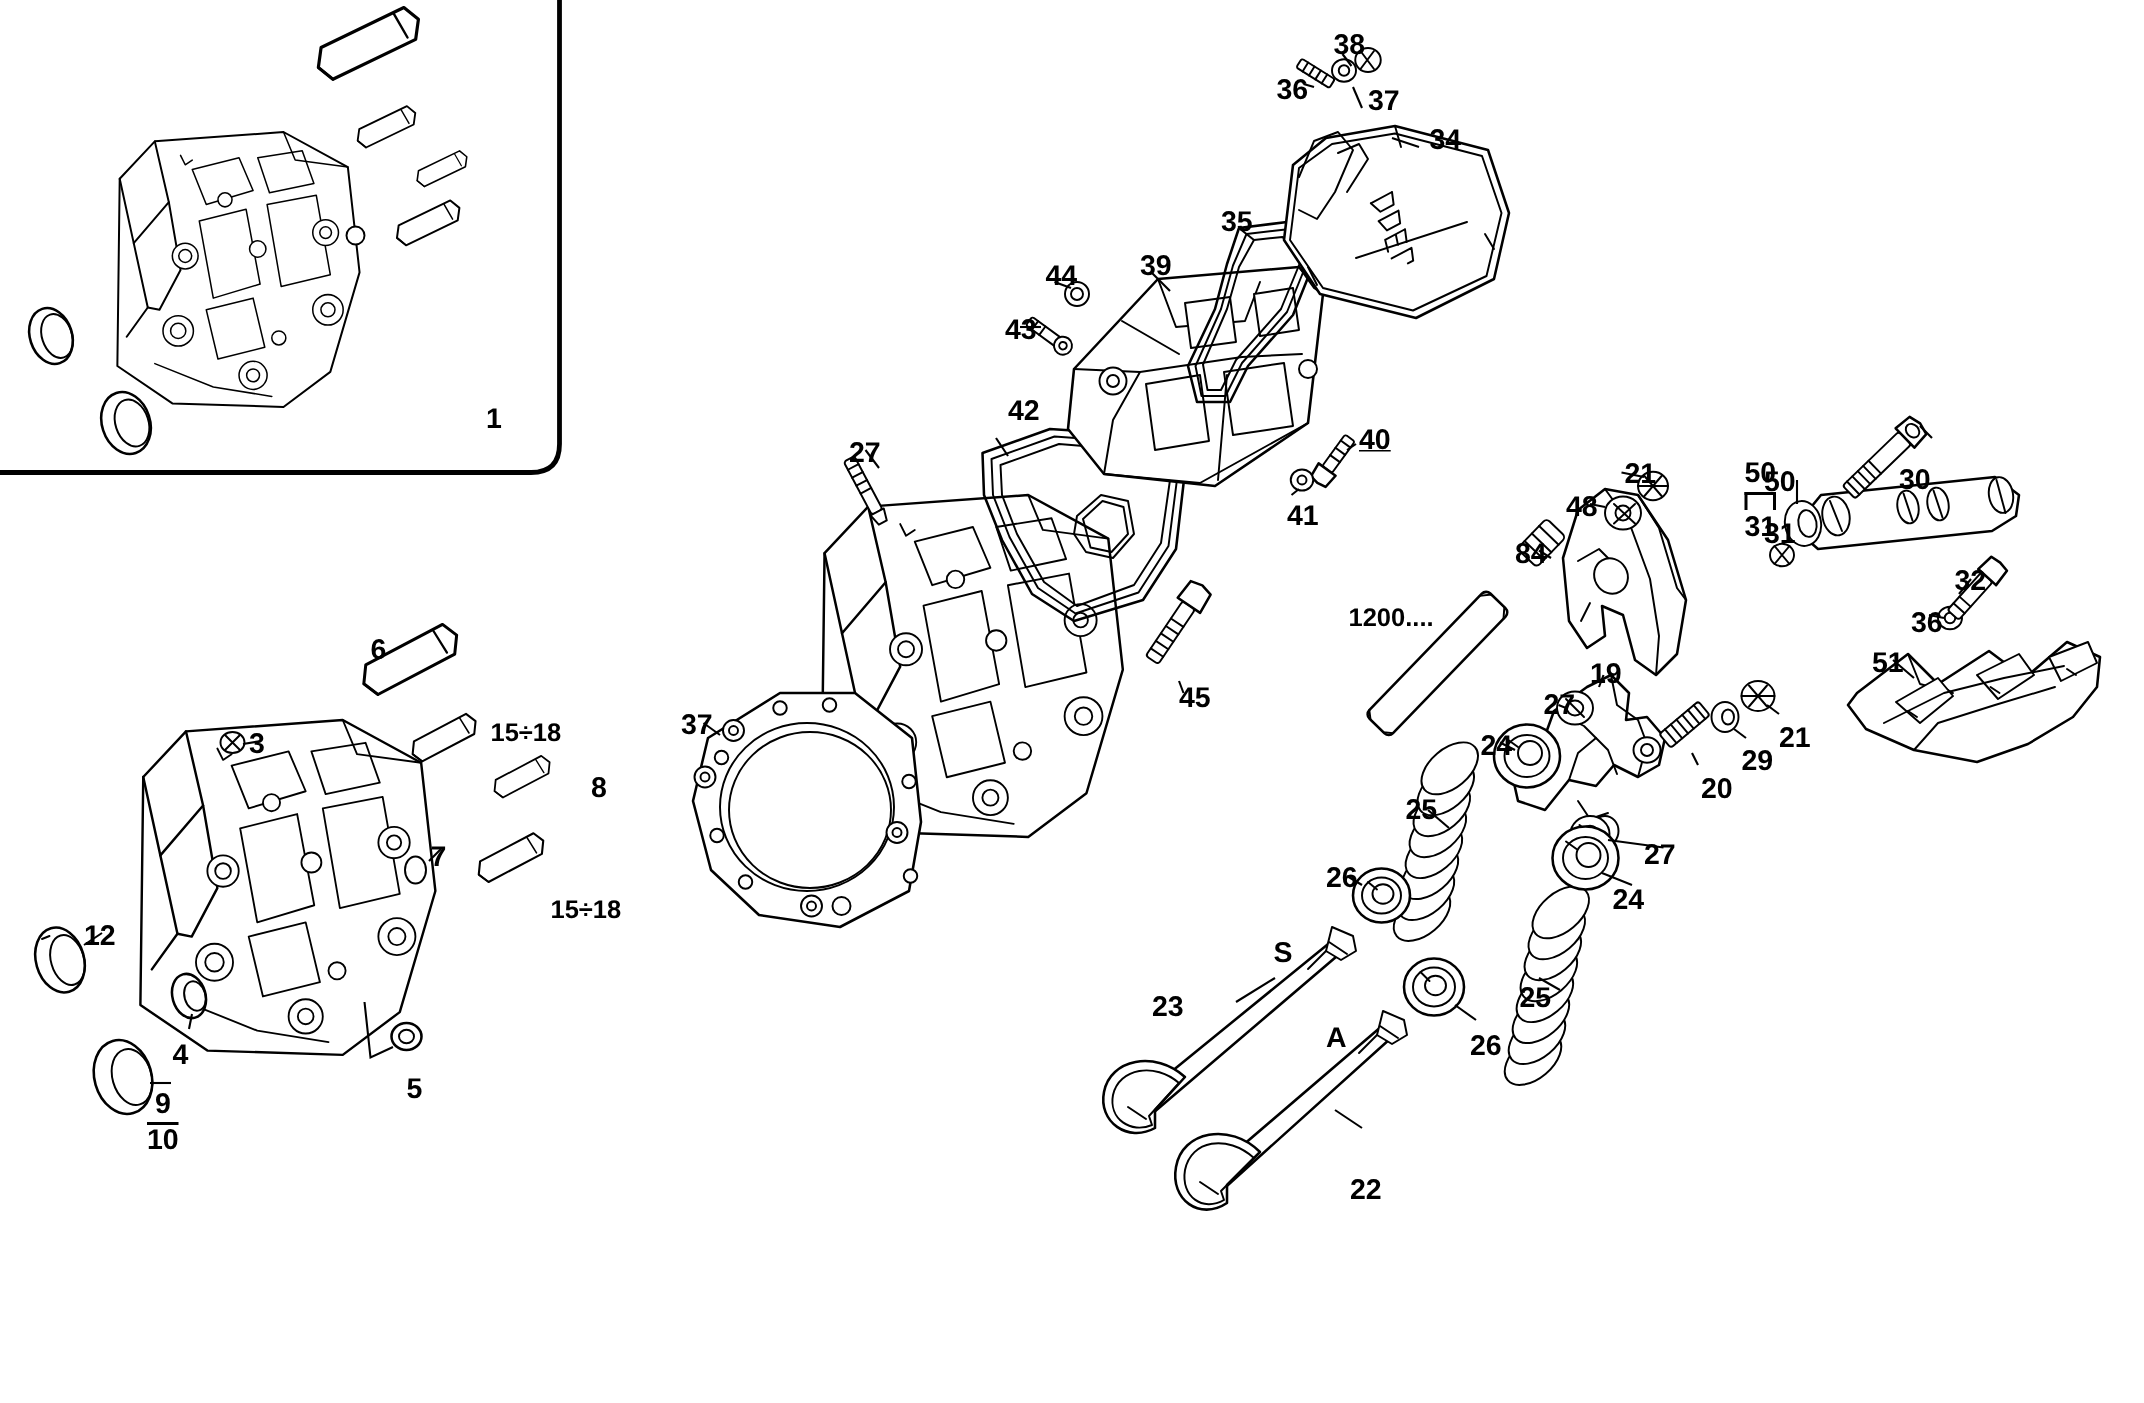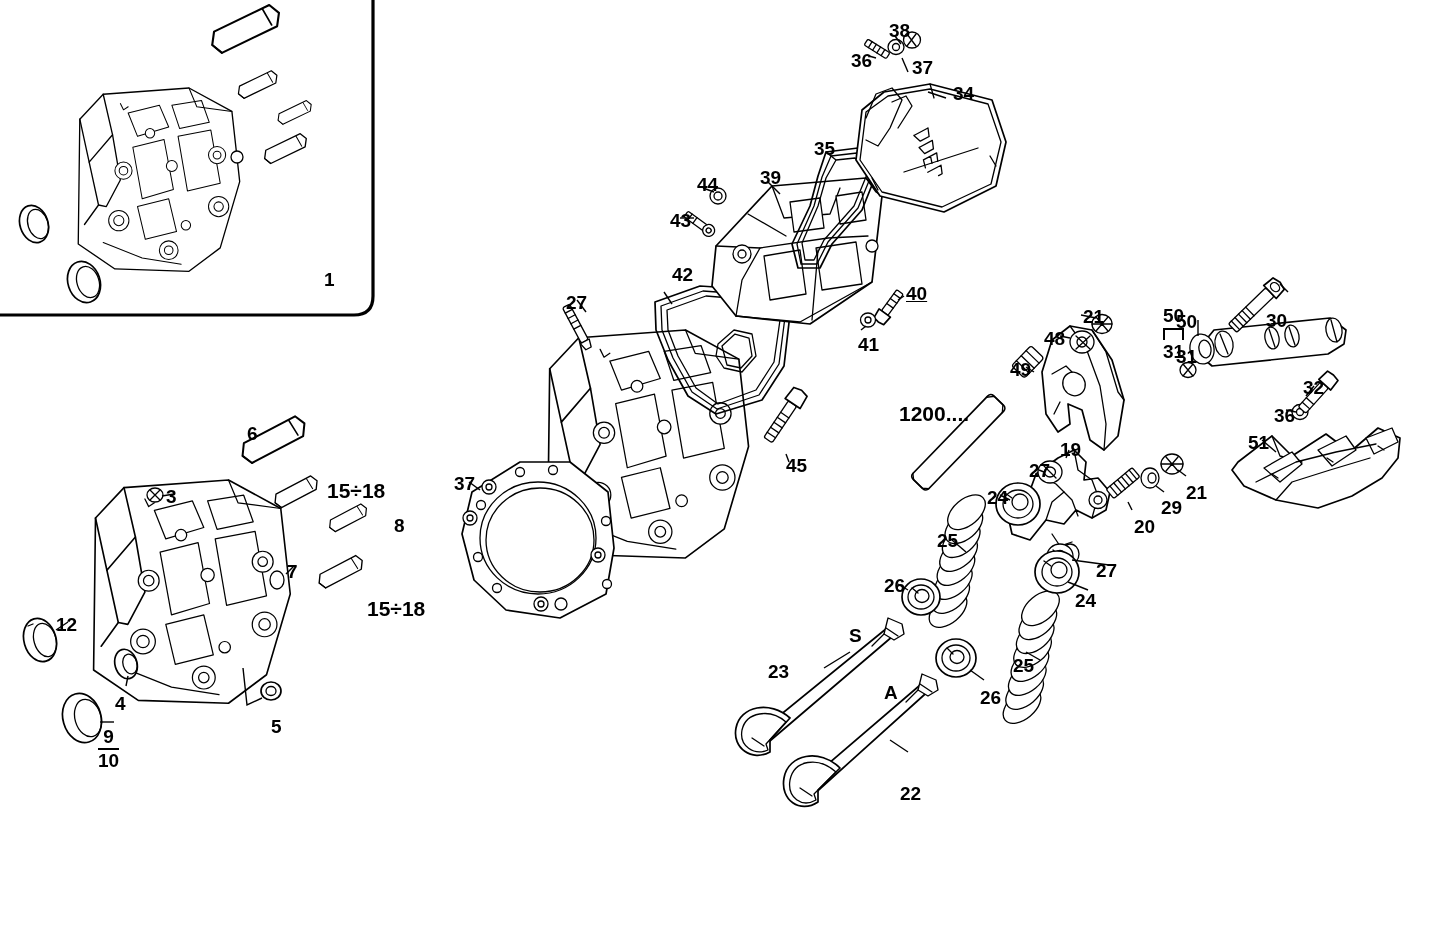--- a/index.html
+++ b/index.html
@@ -27,21 +27,21 @@
   .lbl {
     position: absolute;
     font-family: "Liberation Sans", sans-serif;
     font-weight: bold;
     font-size: 19px;
     line-height: 1;
     color: #000000;
     white-space: nowrap;
     user-select: none;
   }
-  .lbl.sm { font-size: 21px; }
+  .lbl.sm { font-size: 17px; }
   
   .frac {
     position: absolute;
     font-family: "Liberation Sans", sans-serif;
     font-weight: bold;
     font-size: 19px;
     line-height: 1.05;
     color: #000;
     text-align: center;
     user-select: none;
@@ -573,21 +573,21 @@
       <div class="lbl" style="left: 760px; top: 168px;">39</div>
       <div class="lbl" style="left: 906px; top: 284px; text-decoration: underline;">40</div>
       <div class="lbl" style="left: 858px; top: 335px; text-align: right;">41</div>
       <div class="lbl" style="left: 651px; top: 265px; margin-left: 21px;">42</div>
       <div class="lbl" style="left: 670px; top: 211px;">43</div>
       <div class="lbl" style="left: 697px; top: 175px;">44</div>
       <div class="lbl" style="left: 786px; top: 456px;">45</div>
       <div class="lbl" style="left: 454px; top: 474px;">37</div>
       <div class="lbl" style="left: 566px; top: 293px;">27</div>
       <div class="lbl" style="left: 1044px; top: 329px;">48</div>
-      <div class="lbl" style="left: 1010px; top: 360px;">49</div>
+      <div class="lbl" style="left: 1010px; top: 360px;">84</div>
       <div class="lbl" style="left: 1176px; top: 312px;">50</div>
       <div class="lbl" style="left: 1248px; top: 433px;">51</div>
       <div class="lbl" style="left: 849px; top: 626px;">S</div>
       <div class="lbl" style="left: 884px; top: 683px;">A</div>
       <div class="lbl sm" style="left: 899px; top: 403px;">1200....</div>
       <div class="frac" style="left: 98px; top: 727px;">
         <span class="num">9</span>
         <span class="bar"></span>
         <span class="den">10</span>
       </div>

